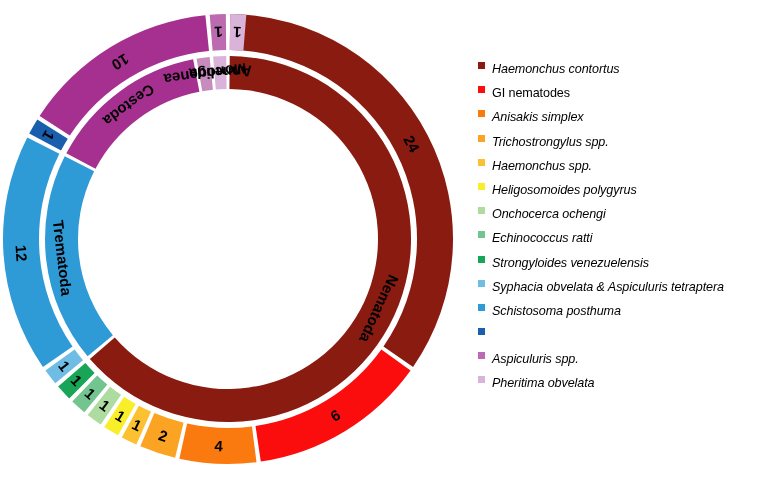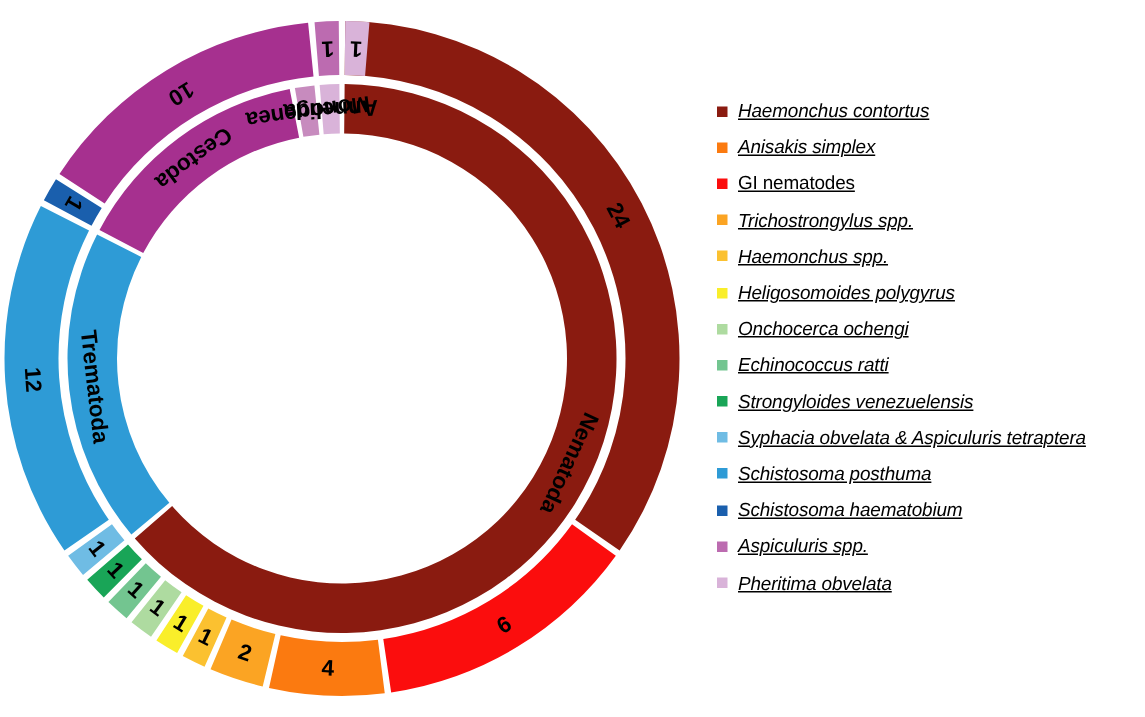--- a/index.html
+++ b/index.html
@@ -6,21 +6,21 @@
   body{
     width:763px;height:478px;background:#ffffff;overflow:hidden;
     font-family:"Liberation Sans", sans-serif;
     position:relative;
   }
   #chart-area{position:absolute;left:0;top:0;width:470px;height:478px;}
   #legend{
     position:absolute;left:470px;top:62px;width:293px;
   }
   .legend-row{
-    display:flex;align-items:center;height:24.2px;text-decoration:underline;
+    display:flex;height:24.2px;
   }
   .legend-swatch{
     width:7px;height:7px;flex:0 0 auto;margin-right:7px;margin-left:8px;
   }
   .legend-label{
     font-size:12.6px;color:#000;white-space:nowrap;letter-spacing:-0.1px;
   }
   .legend-label.it{font-style:italic;}
   svg{display:block;}
   text{font-family:"Liberation Sans", sans-serif;font-weight:bold;fill:#000;}
@@ -80,26 +80,26 @@
       </g>
   </svg>
 </div>
 
 <div id="legend">
     <div class="legend-row">
       <span class="legend-swatch" style="background: rgb(138, 27, 16);"></span>
       <span class="legend-label it">Haemonchus contortus</span>
     </div>
     <div class="legend-row">
+      <span class="legend-swatch" style="background: rgb(251, 13, 13);"></span>
+      <span class="legend-label">GI nematodes</span>
+    </div>
+    <div class="legend-row">
       <span class="legend-swatch" style="background: rgb(251, 122, 16);"></span>
       <span class="legend-label it">Anisakis simplex</span>
-    </div>
-    <div class="legend-row">
-      <span class="legend-swatch" style="background: rgb(251, 13, 13);"></span>
-      <span class="legend-label">GI nematodes</span>
     </div>
     <div class="legend-row">
       <span class="legend-swatch" style="background: rgb(251, 164, 35);"></span>
       <span class="legend-label it">Trichostrongylus spp.</span>
     </div>
     <div class="legend-row">
       <span class="legend-swatch" style="background: rgb(251, 193, 48);"></span>
       <span class="legend-label it">Haemonchus spp.</span>
     </div>
     <div class="legend-row">
@@ -121,21 +121,20 @@
     <div class="legend-row">
       <span class="legend-swatch" style="background: rgb(111, 188, 228);"></span>
       <span class="legend-label it">Syphacia obvelata &amp; Aspiculuris tetraptera</span>
     </div>
     <div class="legend-row">
       <span class="legend-swatch" style="background: rgb(46, 155, 214);"></span>
       <span class="legend-label it">Schistosoma posthuma</span>
     </div>
     <div class="legend-row">
       <span class="legend-swatch" style="background: rgb(26, 95, 173);"></span>
-      <span class="legend-label it">Schistosoma haematobium</span>
     </div>
     <div class="legend-row">
       <span class="legend-swatch" style="background: rgb(188, 107, 176);"></span>
       <span class="legend-label it">Aspiculuris spp.</span>
     </div>
     <div class="legend-row">
       <span class="legend-swatch" style="background: rgb(217, 179, 217);"></span>
       <span class="legend-label it">Pheritima obvelata</span>
     </div>
   </div>

